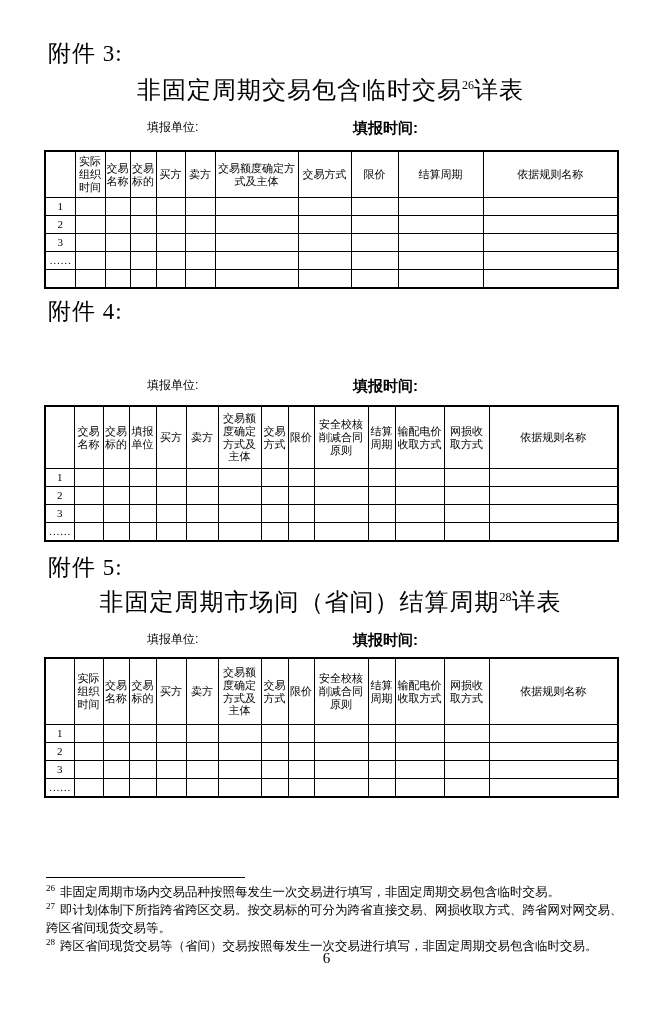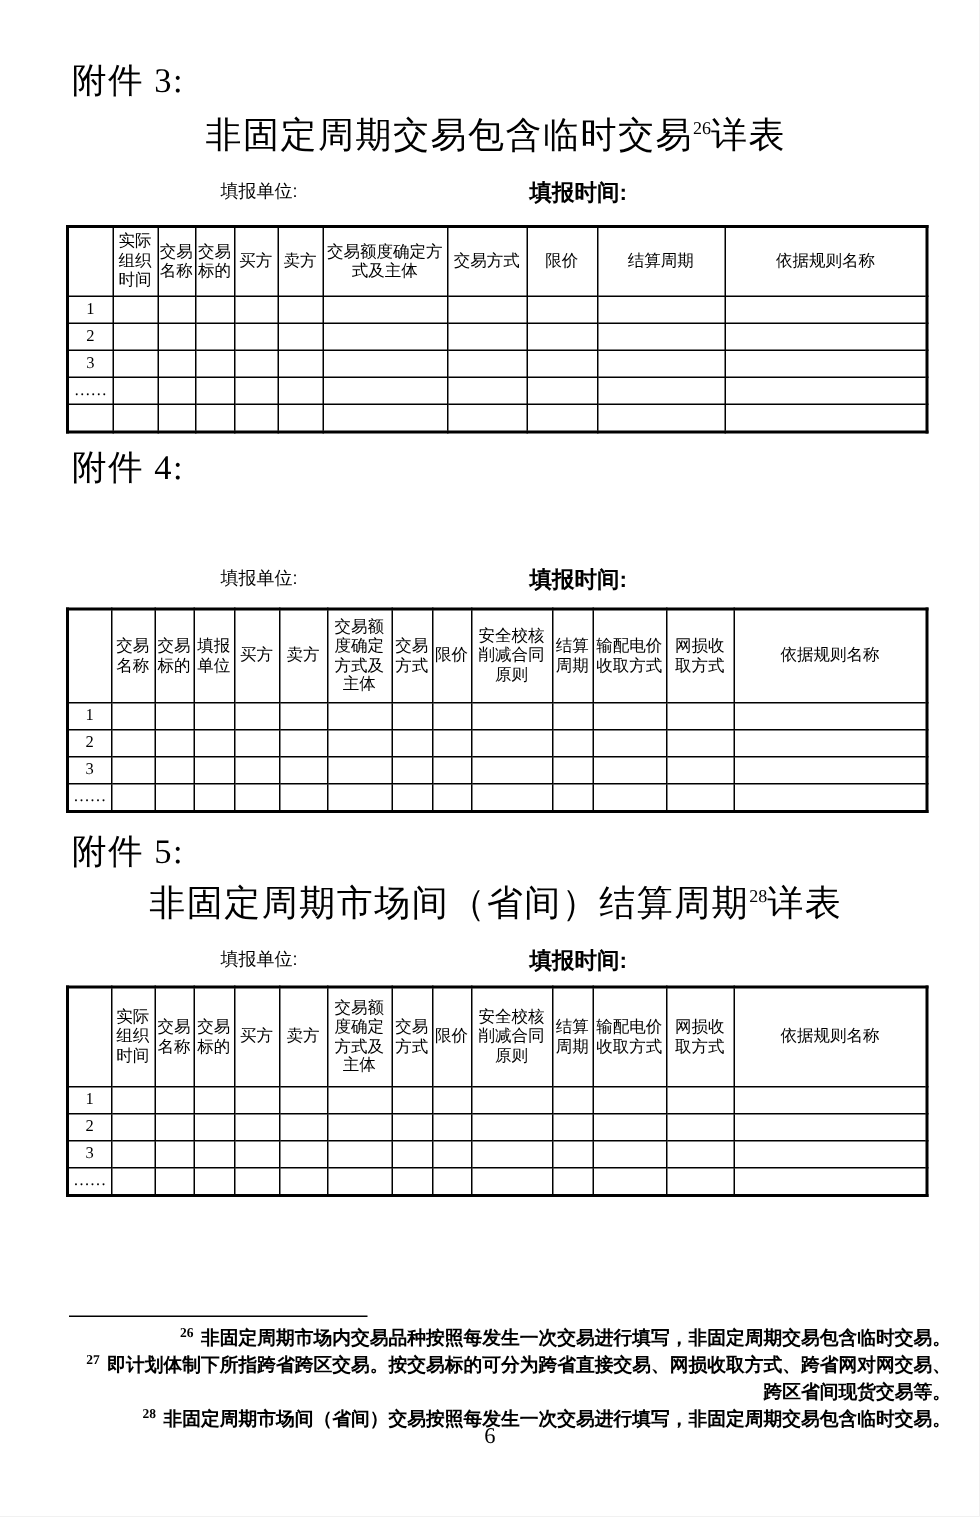--- a/index.html
+++ b/index.html
@@ -29,21 +29,21 @@
     overflow:hidden; font-weight:normal;
     word-break:break-all;
   }
   table.t1 th { height:45px; }
   table.t2 th { height:61px; }
   table.t3 th { height:65px; }
   table.grid td { height:17px; }
   .rule { position:absolute; left:46px; top:877px; width:199px; height:0; border-top:1px solid #000; }
   .footnotes {
     position:absolute; left:46px; top:883px; width:588px;
-    font-size:12.5px; line-height:18px; text-align:right;font-weight:bold;
+    font-size:12.5px; line-height:18px; text-align:left;
   }
   .fn { margin:0; }
   .fn sup { font-size:9px; vertical-align:super; margin-right:5px; line-height:0; }
   .page-num { position:absolute; left:0; top:950px; width:653px; text-align:center; font-size:15px; }
 </style>
 </head>
 <body>
 
 <div class="page">
 
@@ -365,18 +365,18 @@
           <td></td>
           <td></td>
         </tr>
       </tbody>
     </table>
 
   <div class="rule"></div>
   <div class="footnotes">
     <div class="fn"><sup>26</sup><span>非固定周期市场内交易品种按照每发生一次交易进行填写，非固定周期交易包含临时交易。</span></div>
     <div class="fn"><sup>27</sup><span>即计划体制下所指跨省跨区交易。按交易标的可分为跨省直接交易、网损收取方式、跨省网对网交易、跨区省间现货交易等。</span></div>
-    <div class="fn"><sup>28</sup><span>非固定周期市场间（省间）交易按照每发生一次交易进行填写，非固定周期交易包含临时交易。</span></div>
+    <div class="fn"><sup>28</sup><span>跨区省间现货交易等（省间）交易按照每发生一次交易进行填写，非固定周期交易包含临时交易。</span></div>
   </div>
 
   <div class="page-num">6</div>
 
 </div>
 
 </body></html>

